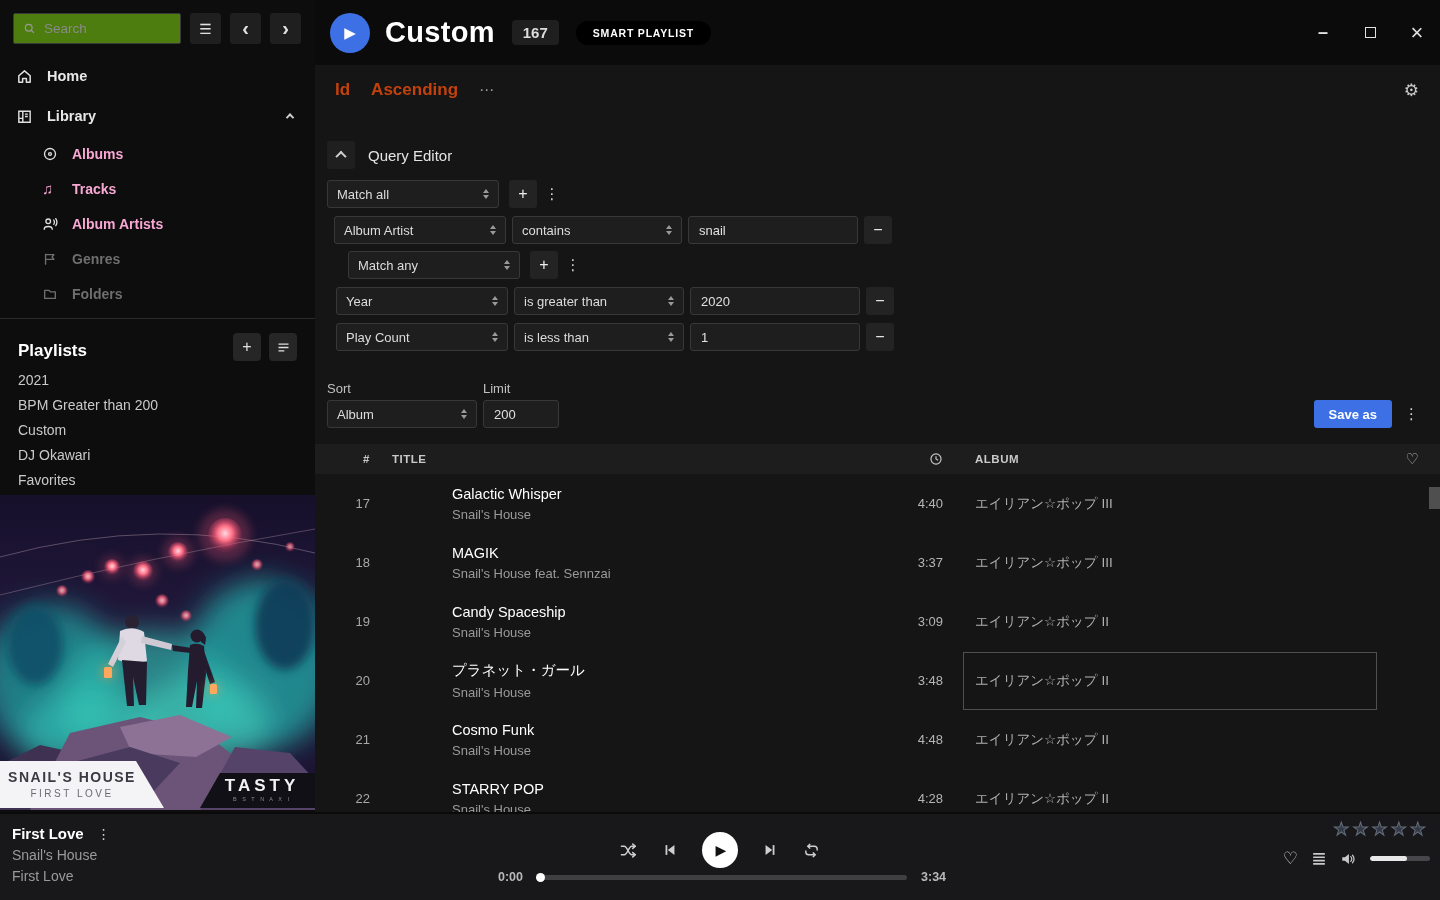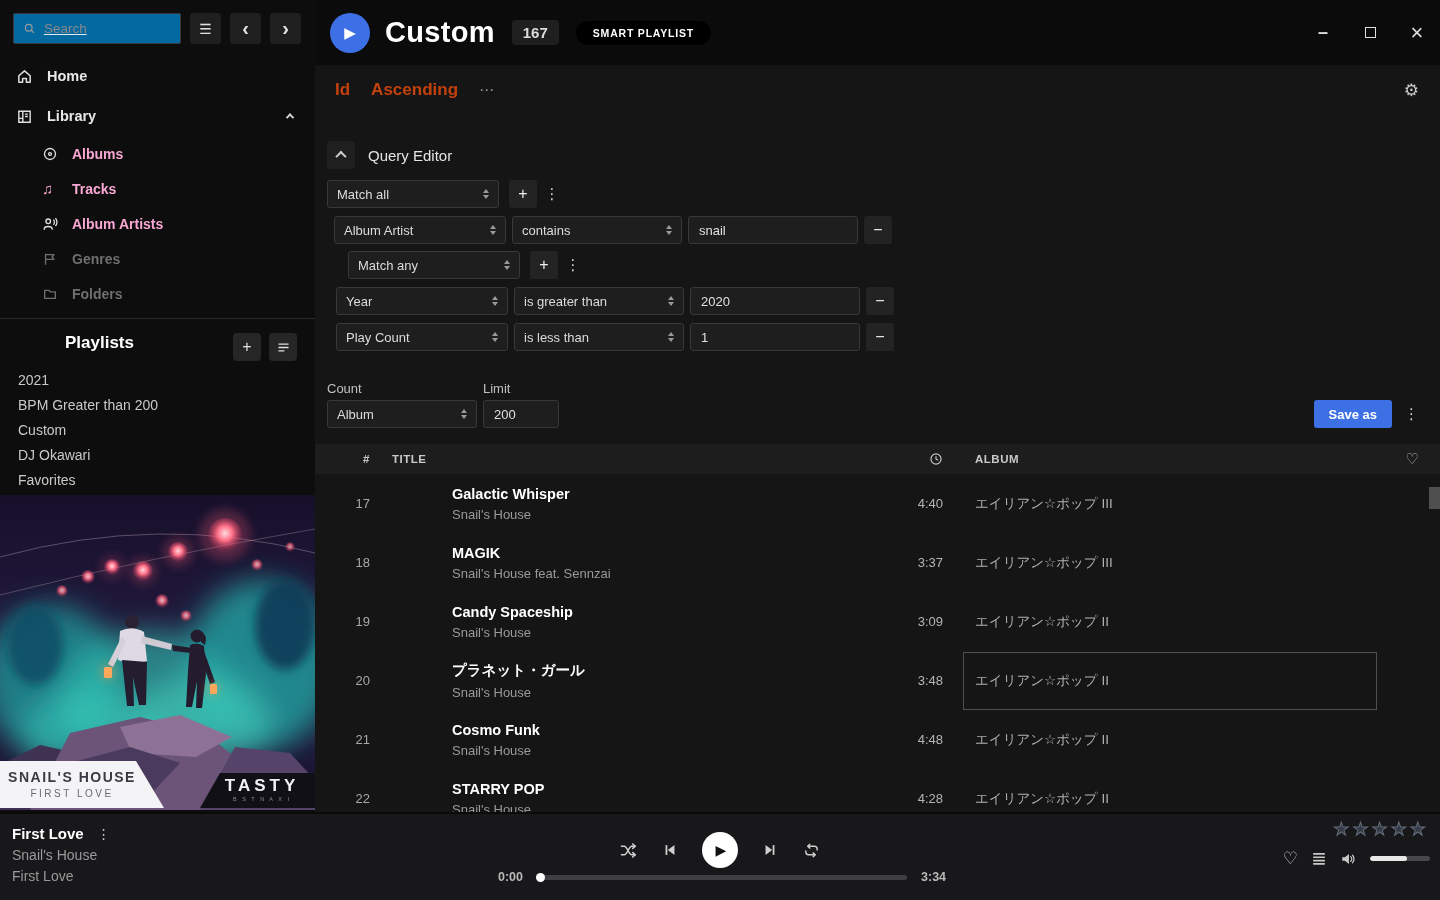--- a/index.html
+++ b/index.html
@@ -3,31 +3,31 @@
 <meta charset="utf-8">
 <style>
   * { margin:0; padding:0; box-sizing:border-box; }
   html,body { width:1440px; height:900px; overflow:hidden; background:#000; }
   body { font-family:"Liberation Sans","DejaVu Sans",sans-serif; color:#e8e8e8; }
   .app { position:relative; width:1440px; height:900px; background:#151515; }
 
   
   .sidebar { position:absolute; left:0; top:0; width:315px; height:812px; background:#0d0d0d; overflow:hidden; }
   .search-row { display:flex; gap:9px; padding:13px 14px 0 13px; align-items:center; }
-  .search-box { flex:1; height:31px; background:#0369a1; border:1px solid #3a3a3a; border-radius:2px; display:flex; align-items:center; padding:0 9px; gap:8px;text-decoration:underline; }
+  .search-box { flex:1; height:31px; background:#4d7c0f; border:1px solid #3a3a3a; border-radius:2px; display:flex; align-items:center; padding:0 9px; gap:8px; }
   .search-box input { background:transparent; border:none; outline:none; color:#cfcfcf; font-size:13.5px; width:100%; font-family:inherit; }
   .search-box input::placeholder { color:#8a8a8a; }
   .sq-btn { width:31px; height:31px; background:#1f1f1f; border-radius:3px; display:flex; align-items:center; justify-content:center; color:#e0e0e0; font-size:16px; cursor:pointer; flex:none; }
   .nav-item { display:flex; align-items:center; gap:14px; height:40px; padding:0 16px; font-weight:bold; font-size:14.5px; color:#e8e8e8; cursor:pointer; }
   .nav-item.first { margin-top:12px; }
   .nav-item .grow { flex:1; }
   .sub-item { display:flex; align-items:center; gap:14px; height:35px; padding:0 16px 0 42px; font-weight:bold; font-size:14px; color:#f9a8d4; cursor:pointer; }
   .sub-item.dim { color:#6f6f6f; }
   .side-divider { height:1px; background:#2a2a2a; margin-top:7px; }
-  .pl-header { display:flex; align-items:flex-start; padding:14px 18px 6px 18px;margin-left:47px; }
+  .pl-header { display:flex; align-items:flex-end; padding:14px 18px 6px 18px; }
   .pl-title { font-size:17px; font-weight:bold; color:#fff; flex:1; }
   .pl-btn { width:28px; height:28px; background:#262626; border-radius:4px; display:flex; align-items:center; justify-content:center; color:#e0e0e0; font-size:16px; margin-left:8px; cursor:pointer; }
   .pl-item { height:25px; display:flex; align-items:center; padding:0 18px; font-size:14px; color:#c9c9c9; cursor:pointer; }
 
   
   .album-art { position:absolute; left:0; top:495px; width:315px; height:315px; cursor:pointer; background:#120c1e; }
   .album-art svg { display:block; }
 
   
   .main { position:absolute; left:315px; top:0; width:1125px; height:812px; background:#151515; }
@@ -84,21 +84,21 @@
   .track-row .col-num { font-size:13px; color:#a8a8a8; font-weight:normal; }
   .thumb { width:44px; height:44px; border-radius:3px; flex:none; }
   .art-pop3 { background:
     radial-gradient(circle at 72% 22%, rgba(255,255,255,.9) 0 5%, transparent 6%),
     radial-gradient(circle at 30% 68%, #f79ab8 0 28%, transparent 30%),
     linear-gradient(135deg,#8fd9d2 0%,#aee3da 30%,#f2a9c0 55%,#e8647e 80%,#474b6e 100%); }
   .art-pop2 { background:
     radial-gradient(circle at 55% 42%, #d94a66 0 16%, transparent 18%),
     radial-gradient(circle at 44% 58%, #ef8fa8 0 36%, transparent 38%),
     radial-gradient(circle at 50% 50%, #f3c9d4 0 58%, #f6e9bb 60%); }
-  .t-title { font-size:14.5px; font-weight:bold; color:#fff; white-space:nowrap; overflow:hidden; text-overflow:ellipsis; }
+  .t-title { font-size:14.5px; font-weight:normal; color:#fff; white-space:nowrap; overflow:hidden; text-overflow:ellipsis; }
   .t-artist { font-size:13px; color:#9a9a9a; margin-top:5px; white-space:nowrap; overflow:hidden; text-overflow:ellipsis; }
   .t-time { font-size:13px; color:#b5b5b5; }
   .t-album { font-size:13.5px; color:#b0b0b0; }
   .focus-ring { position:absolute; left:20px; right:8px; top:-20px; bottom:-20px; border:1px solid #4f4f4f; }
   .scroll-thumb { position:absolute; right:0; top:487px; width:11px; height:22px; background:#4f4f4f; cursor:pointer; }
 
   
   .player-bar { position:absolute; left:0; top:812px; width:1440px; height:88px; background:#18181b; border-top:2px solid #0a0a0a; }
   .np-info { position:absolute; left:12px; top:11px; }
   .np-title-row { display:flex; align-items:center; gap:13px; }
@@ -433,21 +433,21 @@
         </div>
         <input class="qinput w170" value="1" style="">
         <div class="sqico">
             <span>−</span>
           </div>
       </div>
     </div>
 
     <div class="sort-bar">
       <div class="field-group" style="width:150px;">
-        <span class="field-label">Count</span>
+        <span class="field-label">Sort</span>
         <div class="fakeselect">
           <span class="grow">Album</span>
           <span class="carets">
               <i class="up"></i>
               <i class="dn"></i>
             </span>
         </div>
       </div>
       <div class="field-group" style="width:76px;margin-left:6px;">
         <span class="field-label">Limit</span>

